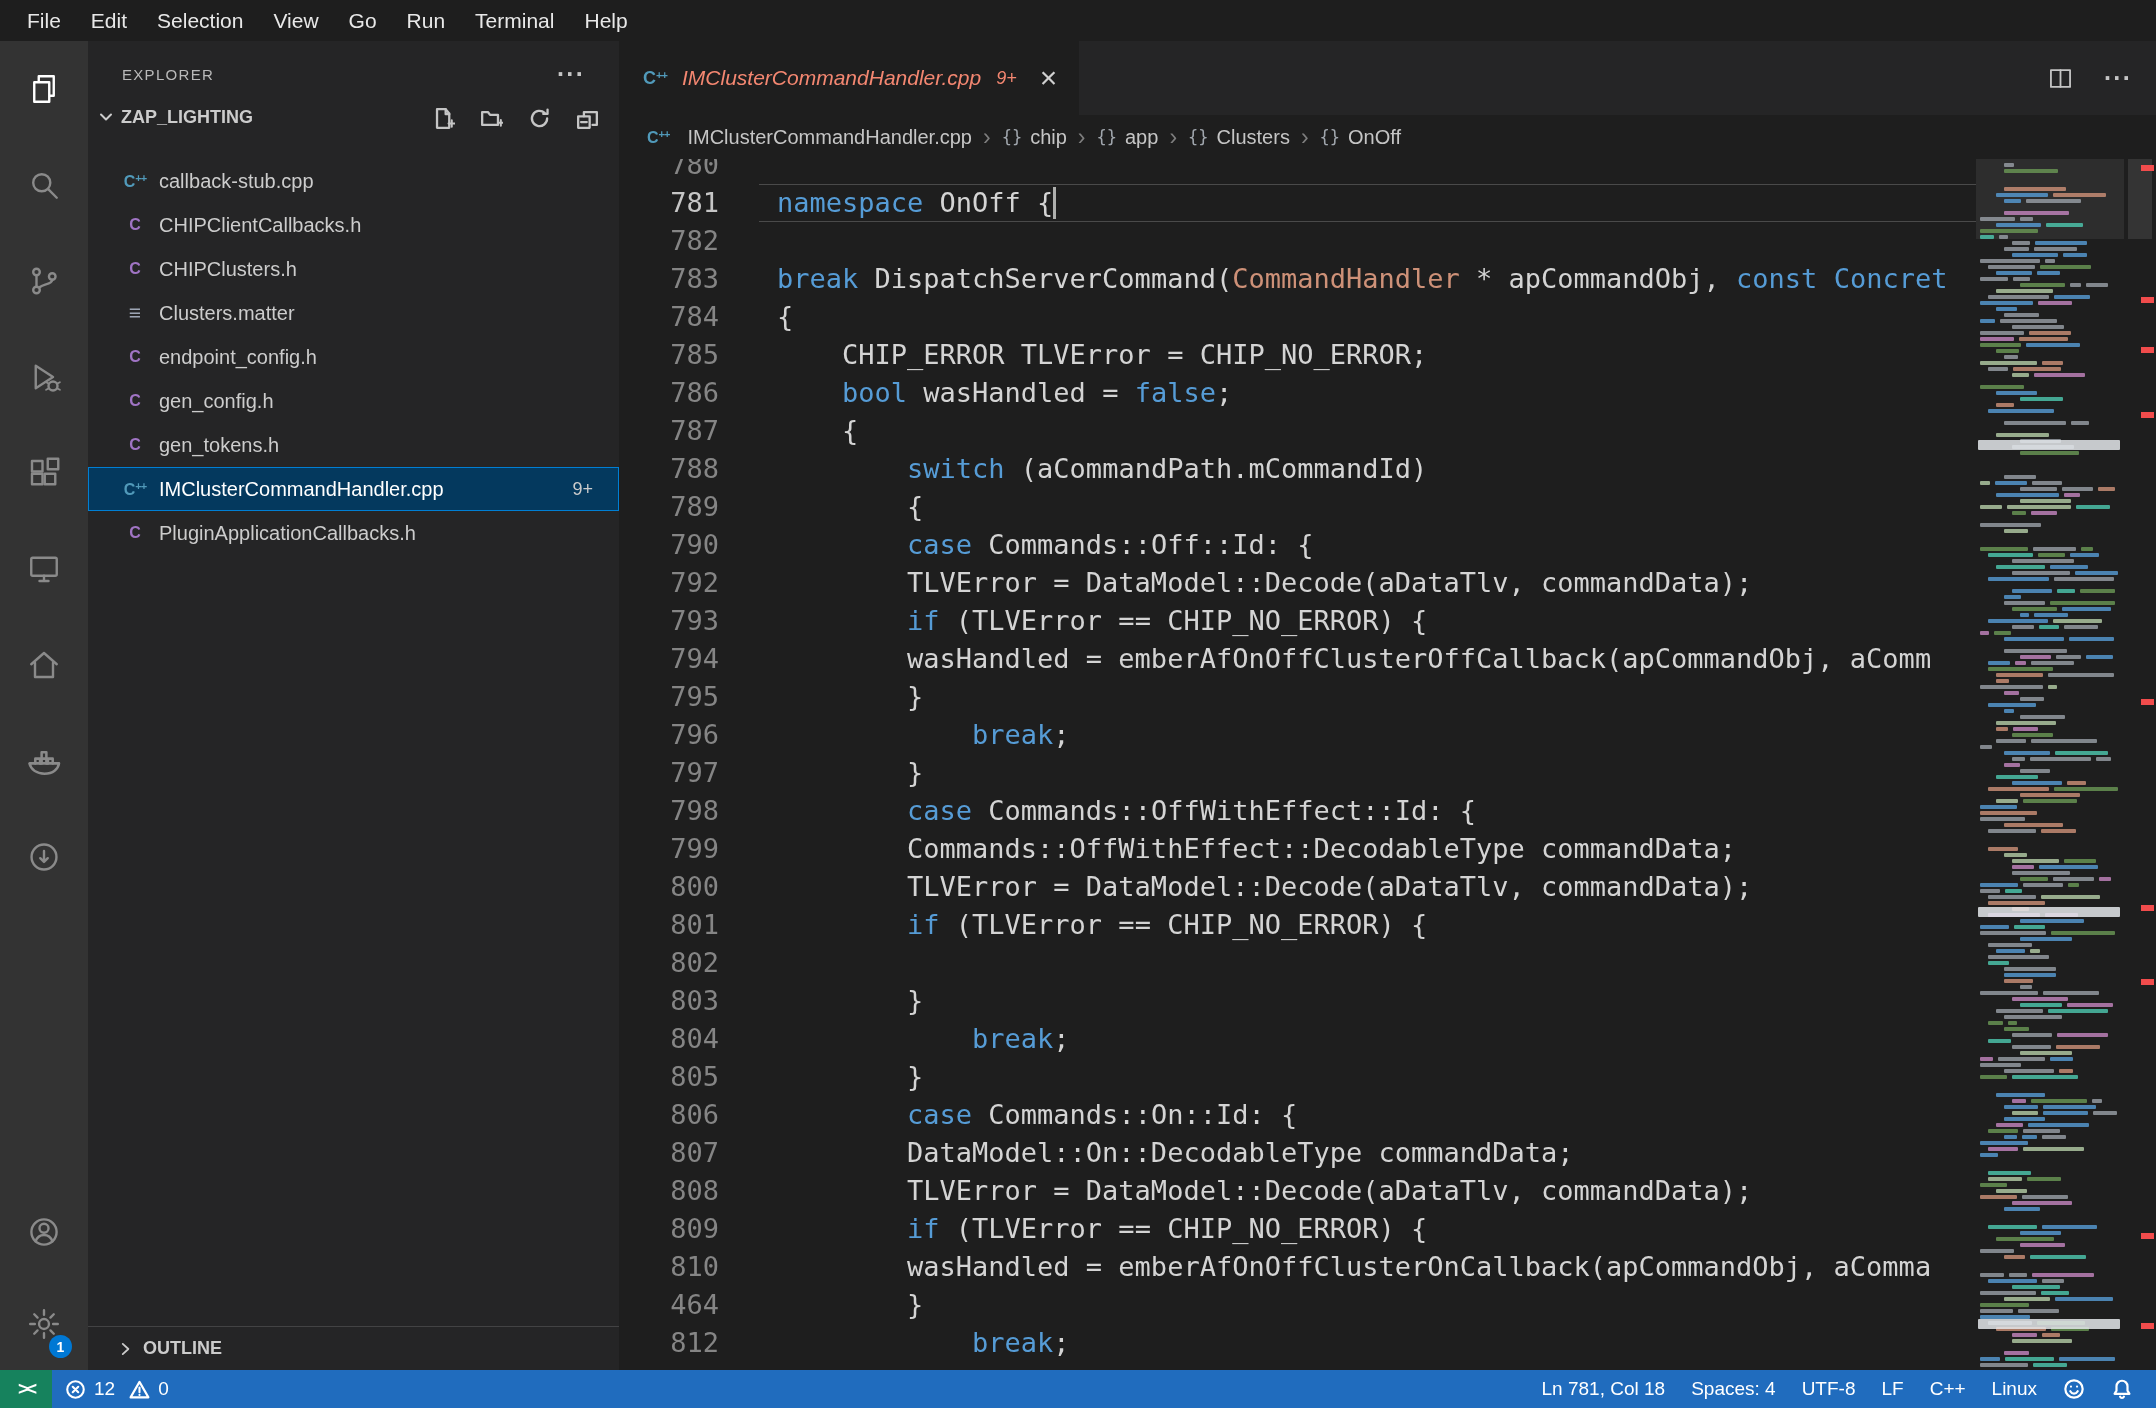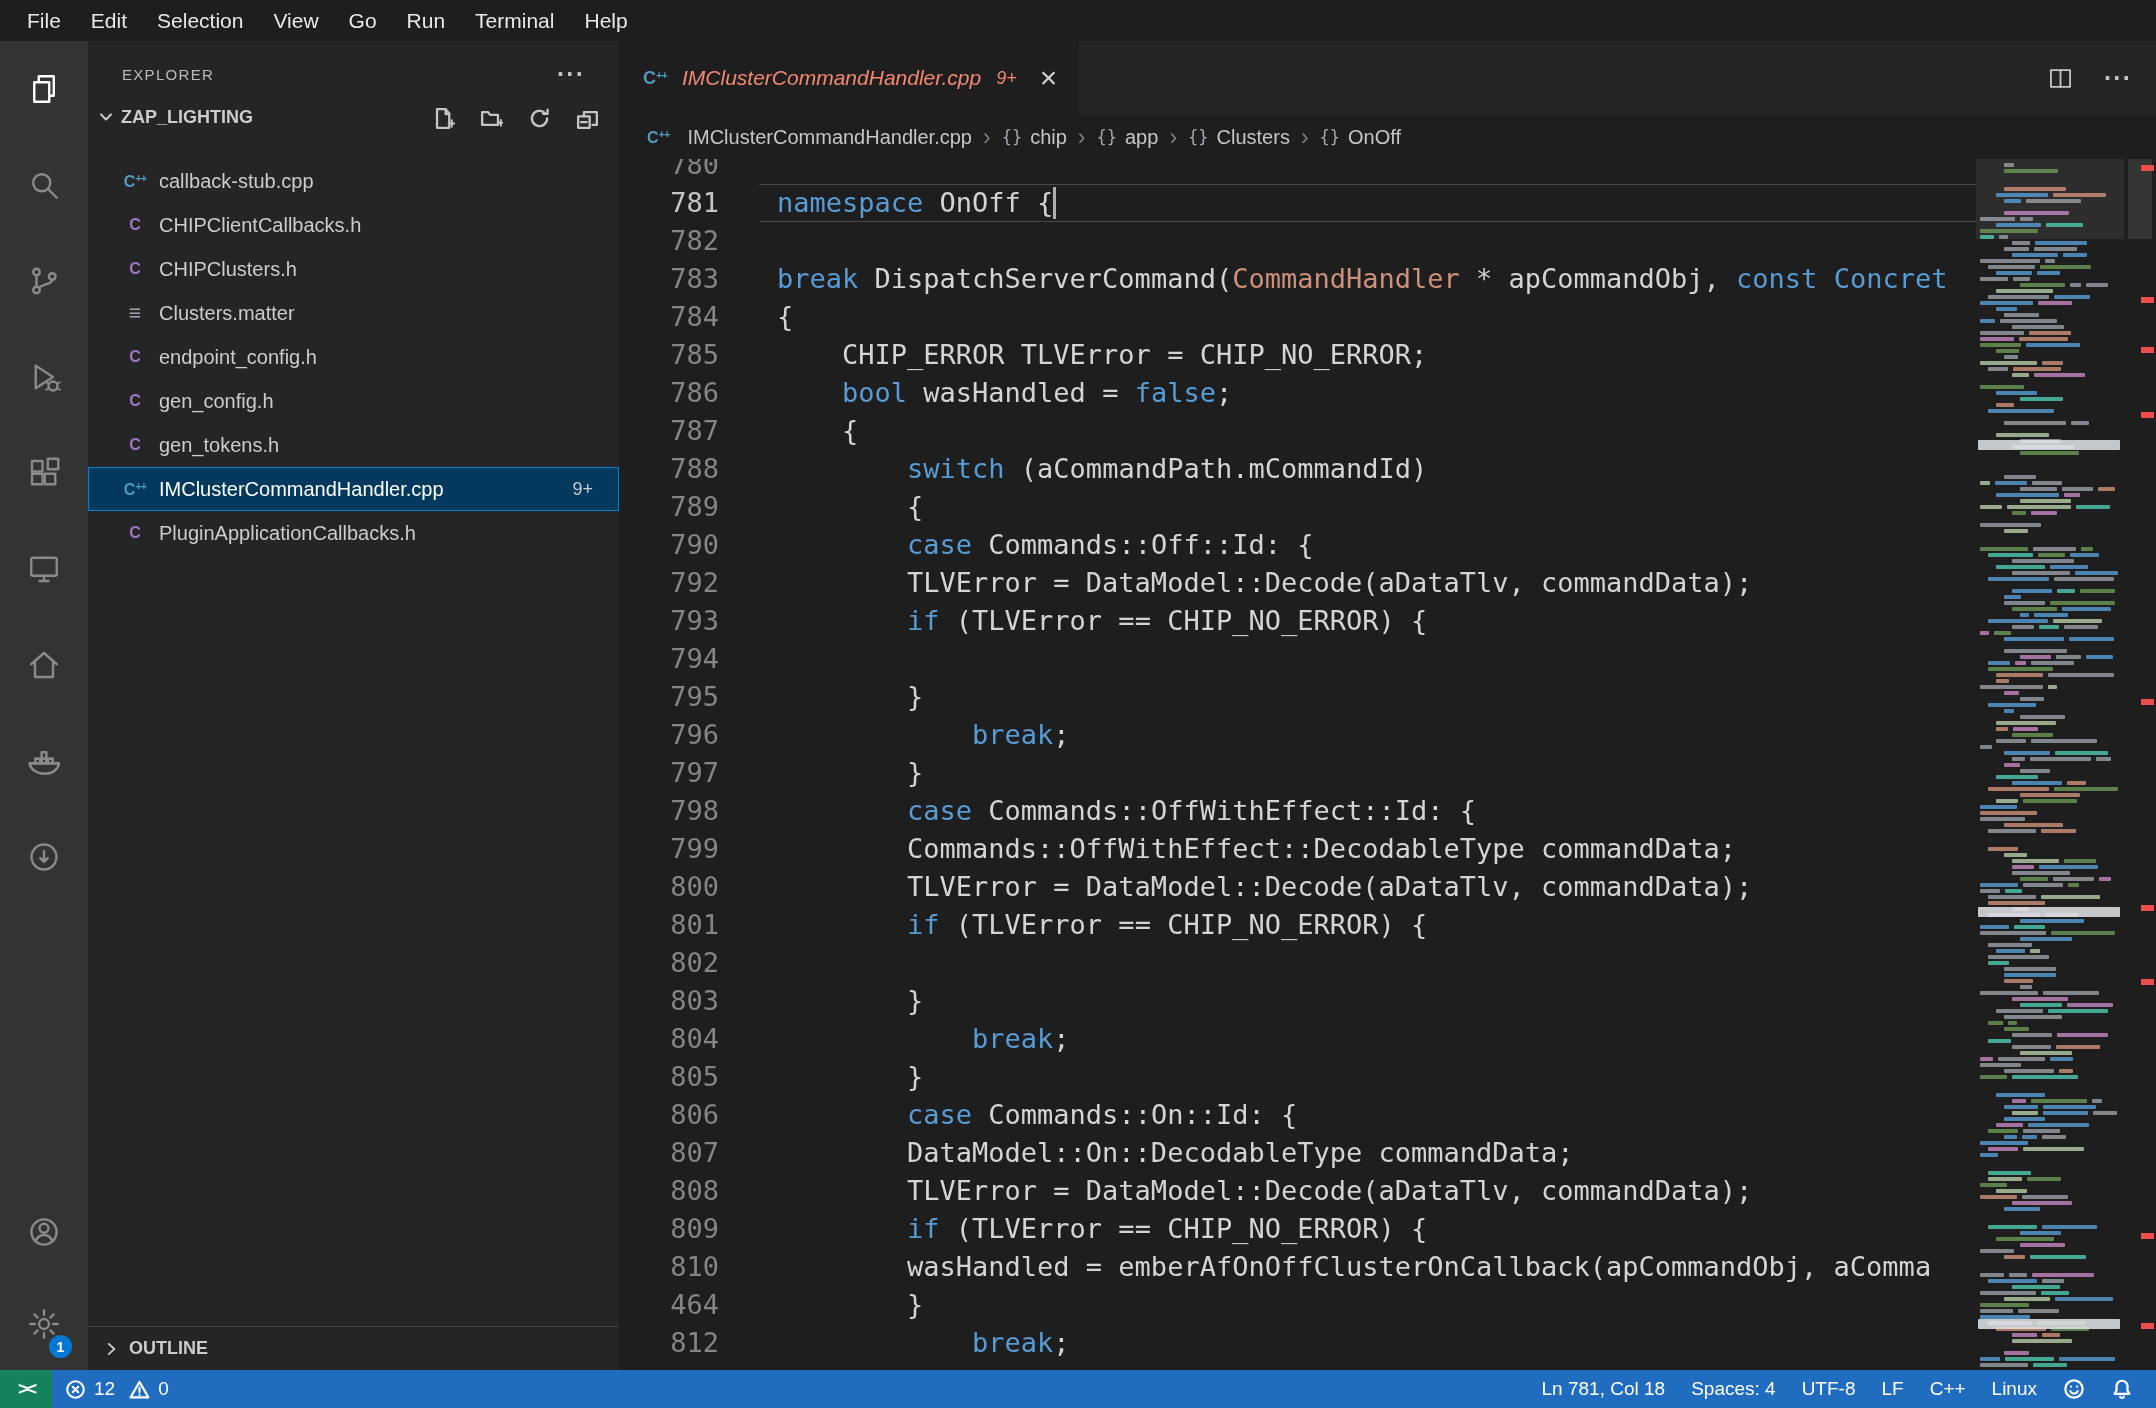--- a/index.html
+++ b/index.html
@@ -29,21 +29,21 @@
   .section-label { font-weight:700; font-size:18px; color:#cccccc; margin-left:5px; flex:1; }
   .section-actions { display:flex; gap:25px; color:#c5c5c5; align-items:center; }
   .file-row { height:44px; display:flex; align-items:center; padding-left:33px; position:relative; font-size:20px; color:#cccccc; cursor:pointer; }
   .file-row.selected { background:#04395e; outline:1px solid #007fd4; outline-offset:-1px; color:#ffffff; }
   .fic { width:28px; margin-right:10px; font-weight:700; font-size:16px; text-align:center; flex:0 0 28px; }
   .fic .pp { font-size:11px; vertical-align:5px; letter-spacing:-1px; }
   .fic.cpp { color:#519aba; }
   .fic.h { color:#a074c4; }
   .fic.matter { color:#9da5b4; font-size:21px; font-weight:400; }
   .file-badge { position:absolute; right:26px; font-size:18px; color:#cccccc; }
-  .outline-row { position:absolute; bottom:0; left:0; width:100%; height:44px; display:flex; align-items:center; padding-left:14px; border-top:1px solid rgba(204,204,204,0.18); font-weight:700; font-size:18px; color:#cccccc; gap:9px; }
+  .outline-row { position:absolute; bottom:0; left:0; width:100%; height:44px; display:flex; align-items:center; padding-left:28px; border-top:1px solid rgba(204,204,204,0.18); font-weight:700; font-size:18px; color:#cccccc; gap:9px; }
 
   
   .editor { position:absolute; left:619px; top:41px; width:1537px; height:1329px; background:#1e1e1e; }
   .tabbar { height:74px; background:#252526; display:flex; position:relative; }
   .tab { height:74px; background:#1e1e1e; display:flex; align-items:center; padding:0 22px; gap:13px; cursor:pointer; }
   .tab .fic { font-size:18px; margin-right:0; }
   .tab-label { font-style:italic; font-size:21px; color:#f48771; }
   .tab-badge { font-size:18px; font-style:italic; color:#f48771; margin-left:2px; }
   .tab-close { color:#d0d0d0; font-size:30px; line-height:30px; margin-left:10px; cursor:pointer; }
   .tabbar-actions { position:absolute; right:24px; top:0; height:74px; display:flex; align-items:center; gap:30px; color:#c5c5c5; }
@@ -360,20 +360,21 @@
         <div class="line">
           <span class="ln">792</span>
           <span class="lcode"><span class="tok-pl">        TLVError = DataModel::Decode(aDataTlv, commandData);</span></span>
         </div>
         <div class="line">
           <span class="ln">793</span>
           <span class="lcode"><span class="tok-pl">        </span><span class="tok-kw">if</span><span class="tok-pl"> (TLVError == CHIP_NO_ERROR) {</span></span>
         </div>
         <div class="line">
           <span class="ln">794</span>
+          <span class="lcode"><span class="tok-pl">        wasHandled = emberAfOnOffClusterOffCallback(apCommandObj, aComm</span></span>
         </div>
         <div class="line">
           <span class="ln">795</span>
           <span class="lcode"><span class="tok-pl">        }</span></span>
         </div>
         <div class="line">
           <span class="ln">796</span>
           <span class="lcode"><span class="tok-pl">            </span><span class="tok-kw">break</span><span class="tok-pl">;</span></span>
         </div>
         <div class="line">

